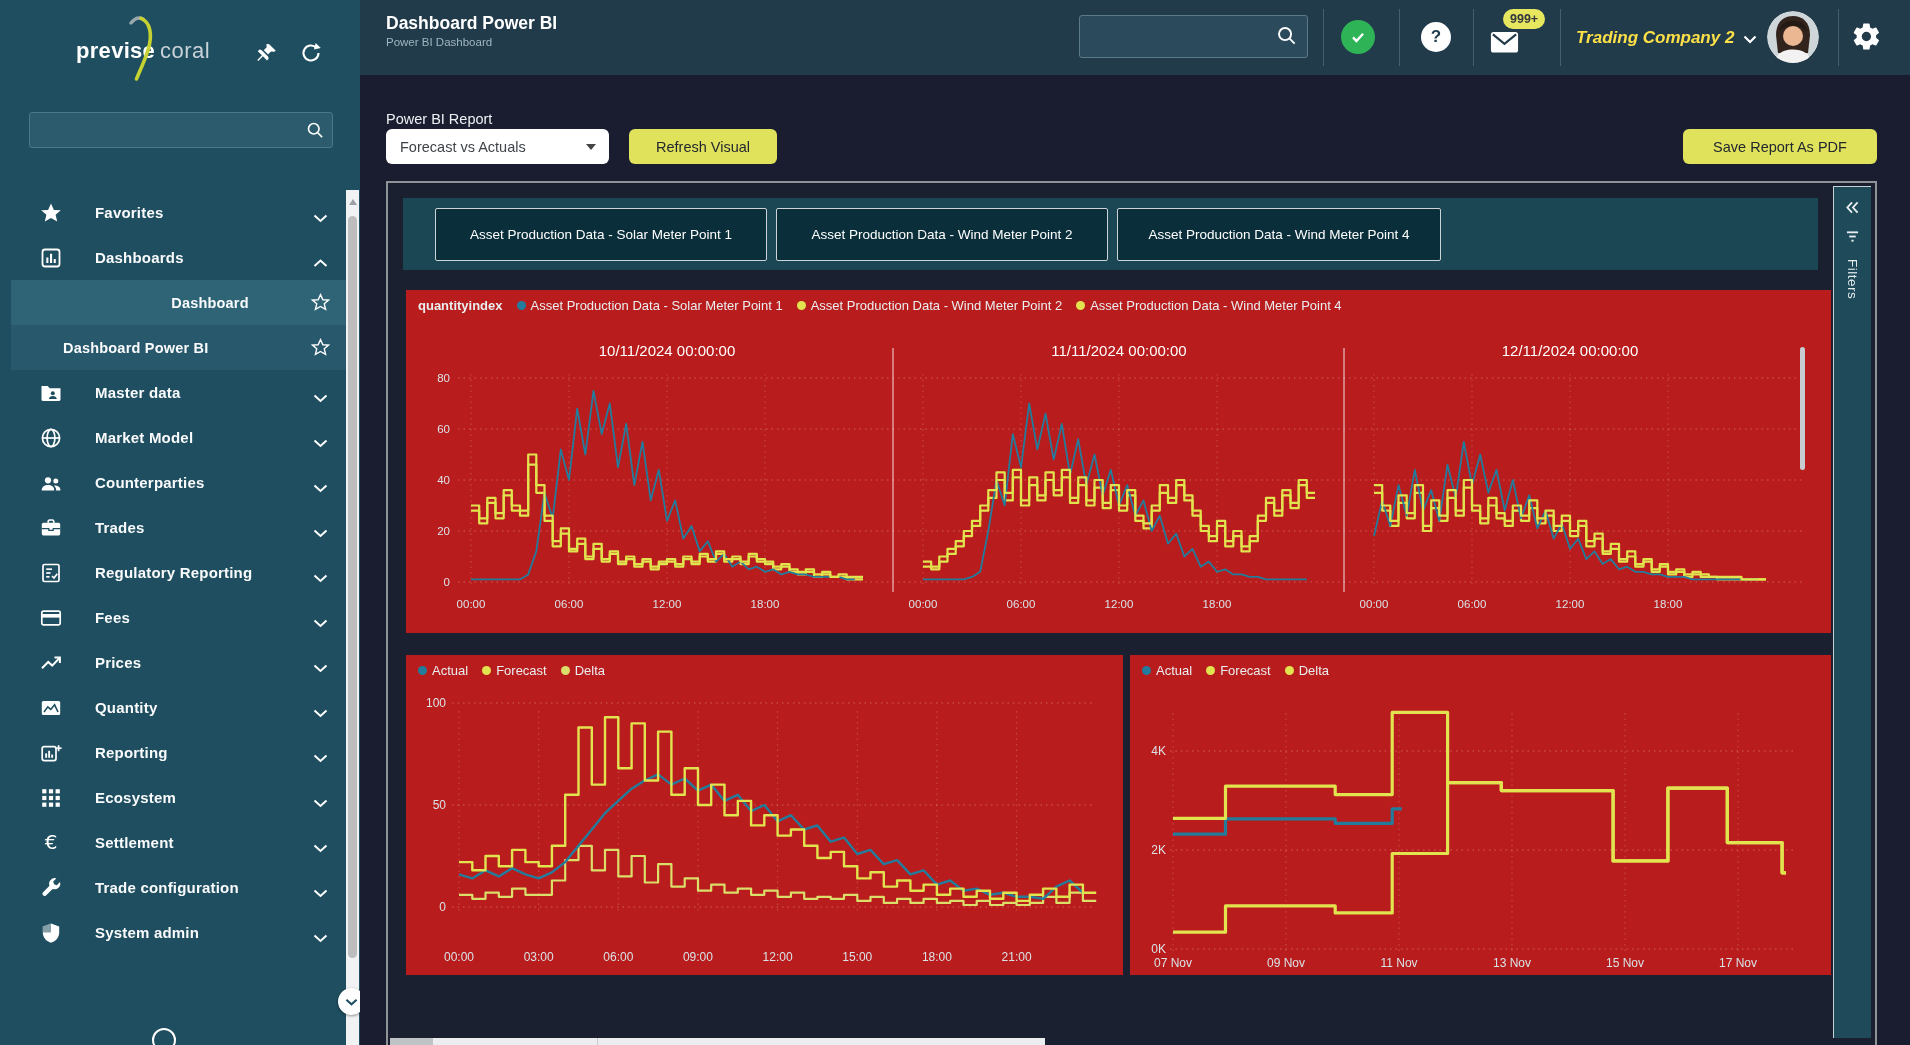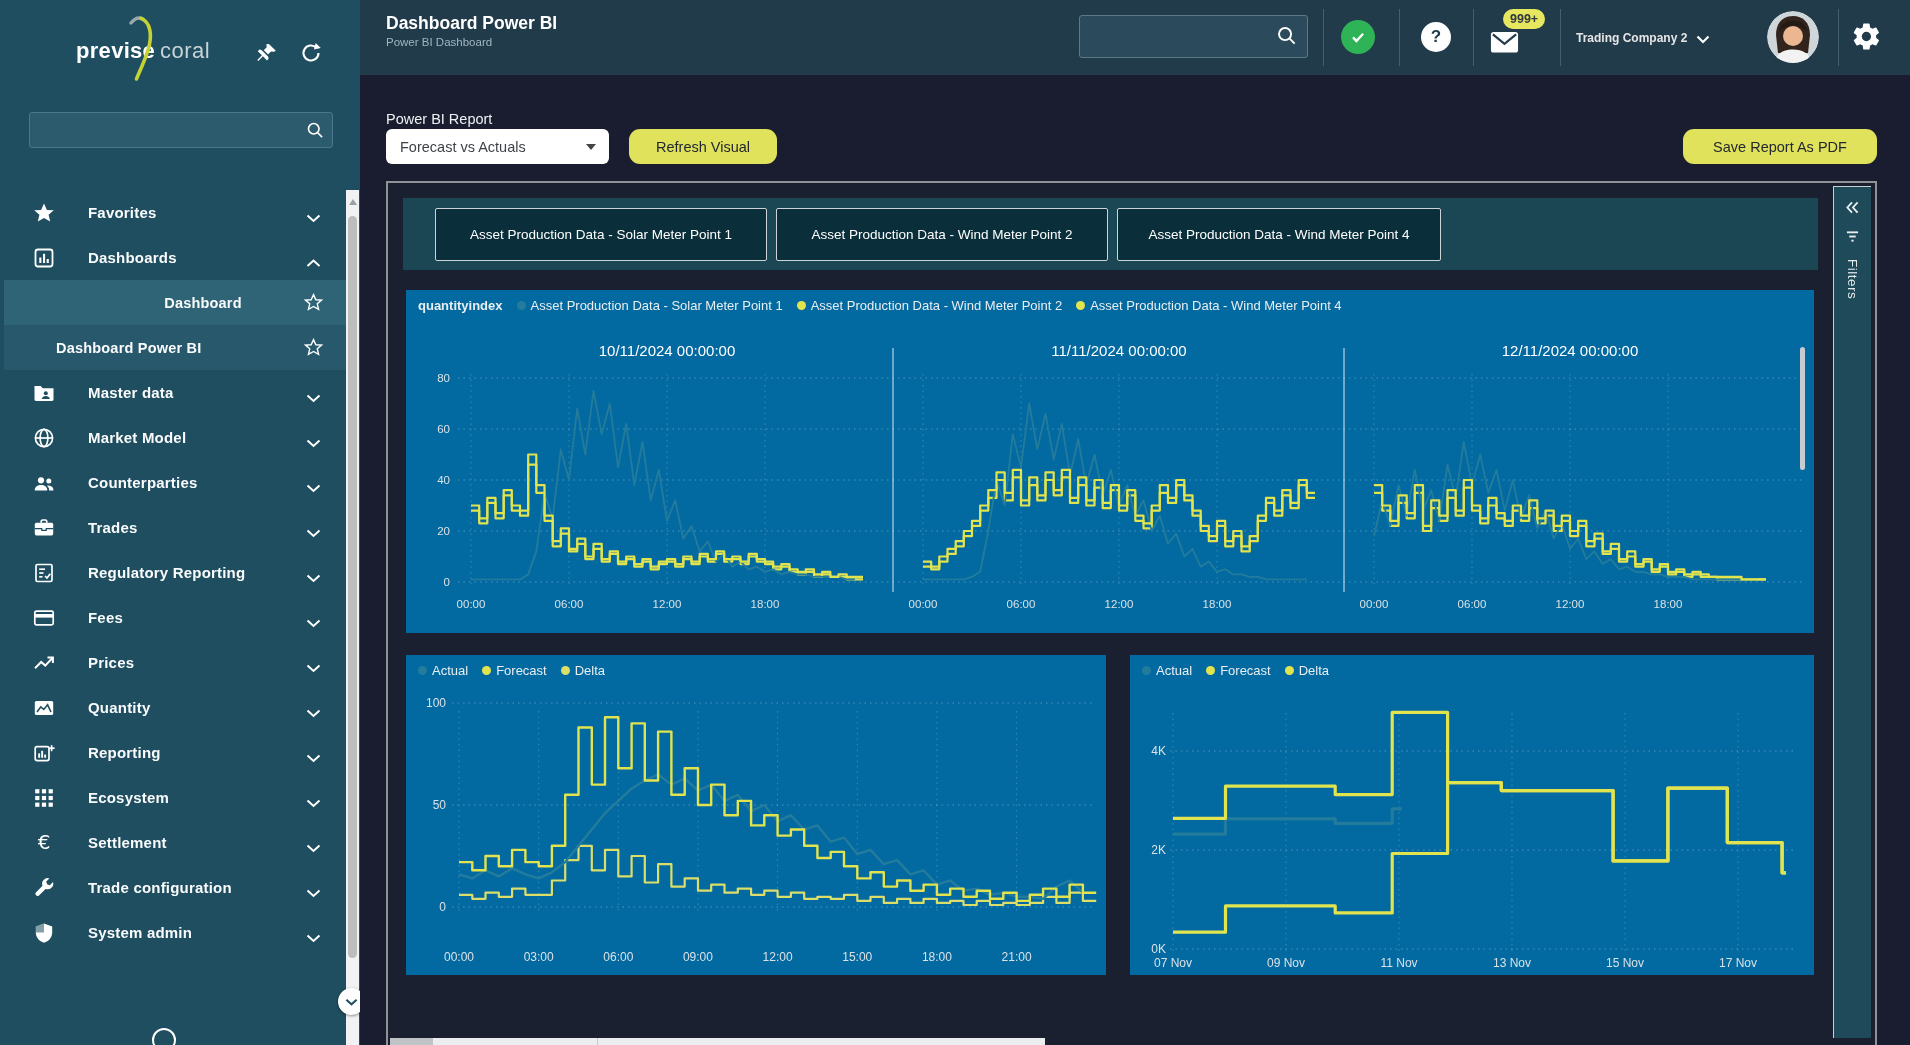--- a/index.html
+++ b/index.html
@@ -7,21 +7,21 @@
   .app{position:relative;width:1910px;height:1045px;background:#191D2F;overflow:hidden;}
   
   .sidebar{position:absolute;left:0;top:0;width:360px;height:1045px;background:#1E4E5F;overflow:hidden;}
   .logo-previse{position:absolute;left:76px;top:38px;font-size:22px;font-weight:700;color:#fff;letter-spacing:.3px;}
   .logo-coral{position:absolute;left:160px;top:38px;font-size:22px;font-weight:300;color:#C8D2D7;letter-spacing:.5px;}
   .logo-arc{position:absolute;left:124px;top:14px;width:32px;height:72px;}
   .icon-btn{position:absolute;width:24px;height:24px;cursor:pointer;background:none;border:none;padding:0;}
   .side-search{position:absolute;left:29px;top:112px;width:302px;height:34px;background:#2B5B6C;border:1px solid #48788A;border-radius:3px;}
   .side-search input{position:absolute;left:8px;top:3px;width:260px;height:26px;background:transparent;border:none;outline:none;color:#fff;font-size:14px;font-family:inherit;}
   .side-search .mag{position:absolute;right:7px;top:7px;width:20px;height:20px;}
-  .nav{position:absolute;left:4px;top:190px;width:346px;}
+  .nav{position:absolute;left:11px;top:190px;width:346px;}
   .nav-item{position:relative;height:45px;display:flex;align-items:center;cursor:pointer;}
   .nav-item .ic{width:24px;height:24px;margin-left:28px;flex:0 0 24px;}
   .nav-item .ic svg{width:100%;height:100%;}
   .nav-item .lbl{margin-left:32px;font-size:15px;font-weight:700;color:#FAFBFC;letter-spacing:.2px;}
   .nav-item .chev{position:absolute;right:29px;top:19px;width:15px;height:9px;}
   .nav-item .chev svg{width:100%;height:100%;}
   .nav-item.sub .lbl{margin-left:52px;font-size:14.5px;}
   .nav-item .star{position:absolute;right:26px;top:12px;width:21px;height:21px;}
   .nav-item .star svg{width:100%;height:100%;}
   .nav-item.selected{background:#2F6477;justify-content:center;}
@@ -38,36 +38,36 @@
   .tb-search{position:absolute;left:719px;top:15px;width:227px;height:41px;background:#2B4B5C;border:1px solid #5B7A89;border-radius:3px;}
   .tb-search input{position:absolute;left:10px;top:6px;width:180px;height:27px;background:transparent;border:none;outline:none;color:#fff;font-size:14px;font-family:inherit;}
   .tb-search .mag{position:absolute;right:9px;top:8px;width:23px;height:23px;}
   .tb-div{position:absolute;top:9px;width:1px;height:57px;background:rgba(255,255,255,.18);}
   .ok-badge{position:absolute;left:981px;top:20px;width:34px;height:34px;border-radius:50%;background:#2EB356;display:flex;align-items:center;justify-content:center;cursor:pointer;}
   .ok-badge svg{width:22px;height:22px;}
   .help-badge{position:absolute;left:1061px;top:22px;width:30px;height:30px;border-radius:50%;background:#fff;color:#1C3A49;font-weight:700;font-size:17px;display:flex;align-items:center;justify-content:center;cursor:pointer;}
   .mail{position:absolute;left:1129px;top:28px;width:31px;height:26px;cursor:pointer;}
   .mail-badge{position:absolute;left:1143px;top:9px;height:20px;padding:0 7px;background:#E6E75F;border-radius:10px;color:#33383D;font-size:12.5px;font-weight:700;line-height:20px;}
   .company{position:absolute;left:1216px;top:0;height:75px;display:flex;align-items:center;gap:9px;cursor:pointer;}
-  .company .nm{font-size:12px;font-weight:700;color:#e5e5e5;}
+  .company .nm{font-size:17px;font-weight:700;color:#fde047;font-style:italic;}
   .company .chev{width:14px;height:9px;margin-top:3px;}
   .avatar{position:absolute;left:1407px;top:11px;width:52px;height:52px;border-radius:50%;overflow:hidden;cursor:pointer;}
   .gear{position:absolute;left:1491px;top:21px;width:31px;height:31px;cursor:pointer;background:none;border:none;padding:0;}
   
   .main{position:absolute;left:360px;top:75px;width:1537px;height:970px;background:#191D2F;overflow:hidden;}
   .pbi-label{position:absolute;left:26px;top:36px;font-size:14.5px;color:#EDF1F3;}
   .select{position:absolute;left:26px;top:54px;width:223px;height:35px;background:#fff;border-radius:6px;display:flex;align-items:center;padding:0 14px;box-sizing:border-box;cursor:pointer;font-size:14.5px;color:#3E4449;}
   .select .caret{position:absolute;right:13px;top:15px;width:0;height:0;border-left:5px solid transparent;border-right:5px solid transparent;border-top:6px solid #444;}
-  .btn-yellow{position:absolute;height:35px;background:#E0E25C;border:none;border-radius:11px;color:#23282F;font-size:14.5px;font-weight:500;font-family:inherit;cursor:pointer;}
+  .btn-yellow{position:absolute;height:35px;background:#E0E25C;border:none;border-radius:6px;color:#23282F;font-size:14.5px;font-weight:500;font-family:inherit;cursor:pointer;}
   
   .report{position:absolute;left:26px;top:106px;width:1487px;height:950px;border:2px solid #8E9398;background:#1B2031;}
   .tabs{position:absolute;left:15px;top:15px;width:1415px;height:72px;background:#1B4654;display:flex;align-items:center;padding-left:32px;gap:9px;box-sizing:border-box;}
   .tab{width:332px;height:53px;background:#0A2F3A;border:1px solid #CDD3D6;border-radius:2px;color:#fff;font-size:13.5px;font-family:inherit;cursor:pointer;}
   .tab:last-child{width:324px;}
-  .panel{position:absolute;background:#0369a1;}
+  .panel{position:absolute;background:#b91c1c;padding-left:17px;}
   #chart-top{left:18px;top:107px;width:1408px;height:343px;}
   #chart-bl{left:18px;top:472px;width:700px;height:320px;}
   #chart-br{left:742px;top:472px;width:684px;height:320px;}
   .plot{position:absolute;left:0;top:0;}
   .legend{position:absolute;left:12px;top:8px;display:flex;align-items:center;gap:14px;font-size:13px;color:#E9EEF0;white-space:nowrap;}
   .legend .t{font-weight:700;margin-right:0;}
   .legend .e{display:flex;align-items:center;gap:5px;cursor:pointer;}
   .dot{width:9px;height:9px;border-radius:50%;}
   .inner-sb{position:absolute;left:1394px;top:57px;width:5px;height:123px;background:#C7CCD0;border-radius:3px;}
   .filters-rail{position:absolute;left:1445px;top:3px;width:38px;height:852px;background:#1E4A59;border-left:1px solid rgba(255,255,255,.75);border-top:1px solid rgba(255,255,255,.75);box-sizing:border-box;display:flex;flex-direction:column;align-items:center;padding-top:14px;gap:16px;}

